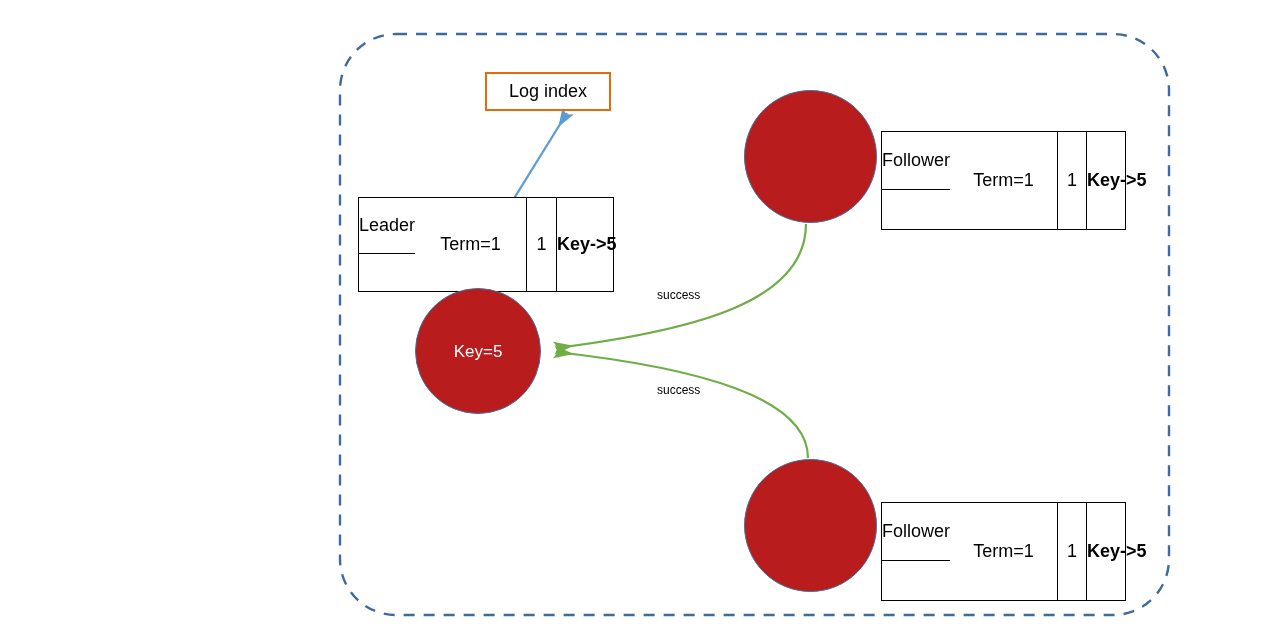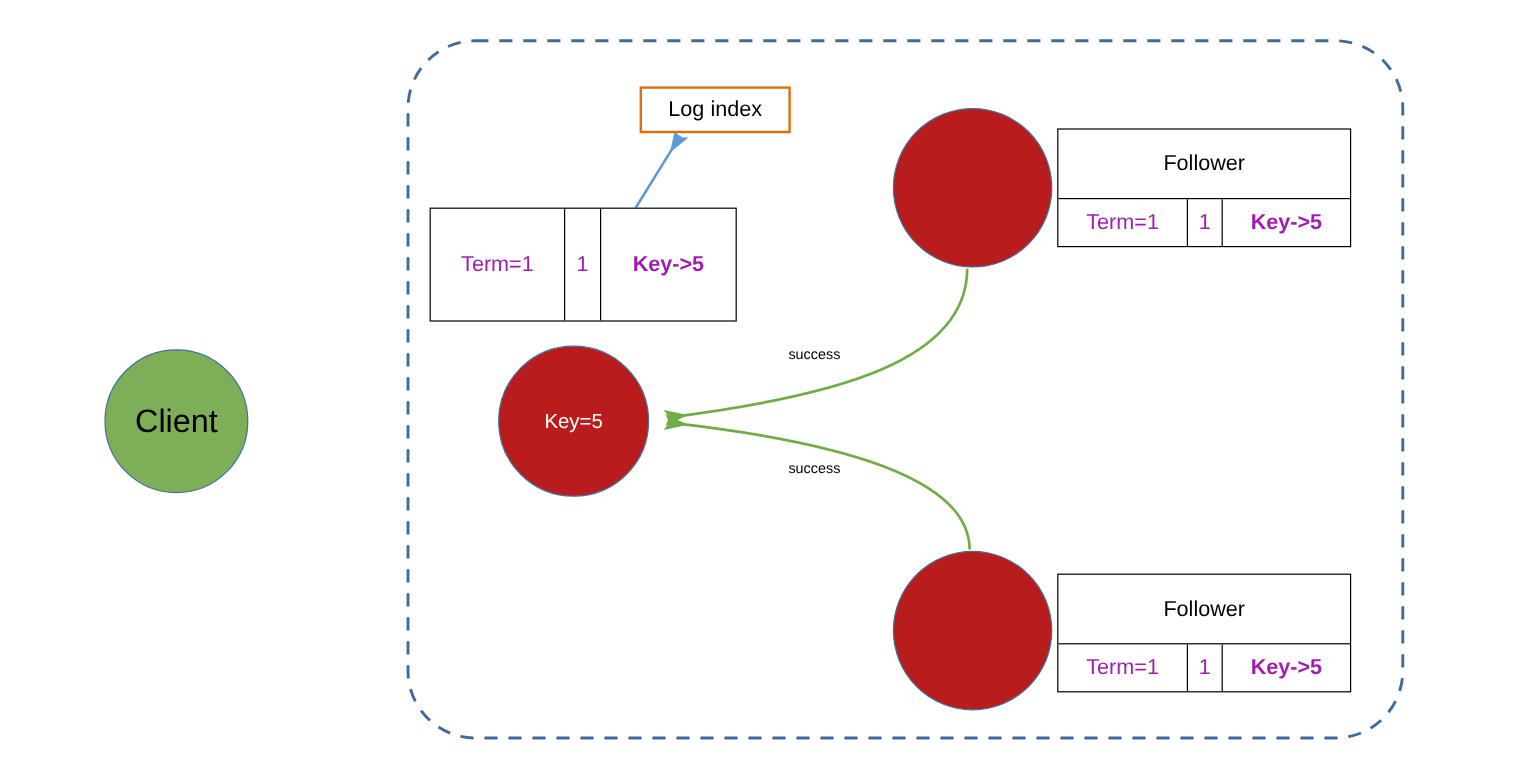--- a/index.html
+++ b/index.html
@@ -49,21 +49,22 @@
   .circle-label.white {
     color: #FFFFFF;
     font-size: 17px;
   }
   .node-table {
     position: absolute;
     box-sizing: border-box;
     border: 1.6px solid #000000;
     background: #ffffff;
     display: flex;
-    flex-direction: column;
+    flex-direction: row;
+    margin-top: 24px;
   }
   .node-table-title {
     flex: 0 0 auto;
     box-sizing: border-box;
     display: flex;
     align-items: center;
     justify-content: center;
     border-bottom: 1.6px solid #000000;
     font-size: 18px;
     color: #000000;
@@ -73,21 +74,21 @@
     display: flex;
     flex-direction: row;
     box-sizing: border-box;
   }
   .node-cell {
     box-sizing: border-box;
     display: flex;
     align-items: center;
     justify-content: center;
     font-size: 18px;
-    color: #a21caf;
+    color: #000000;
     border-right: 1.6px solid #000000;
     white-space: nowrap;
   }
   .node-cell:last-child {
     border-right: none;
     font-weight: bold;
   }
   .log-index-box {
     position: absolute;
     box-sizing: border-box;
@@ -123,29 +124,27 @@
 
     <rect x="340" y="34" width="829" height="581" rx="56" ry="56" fill="none" stroke="#3E6A9E" stroke-width="2.4" stroke-dasharray="11 9" stroke-linecap="butt"></rect>
 
     <path d="M 806 224 C 806 300 700 330 556 348" fill="none" stroke="#70AD47" stroke-width="2.2" marker-end="url(#arrow-green)"></path>
 
     <path d="M 808 458 C 808 398 700 368 556 352" fill="none" stroke="#70AD47" stroke-width="2.2" marker-end="url(#arrow-green)"></path>
 
     <line x1="479" y1="255" x2="567" y2="113" stroke="#5B9BD5" stroke-width="2.2" marker-end="url(#arrow-blue)"></line>
   </svg>
 
-  <div class="node-circle green" style="left:87px; top:291px; width:120px; height:120px;">
-    <span class="circle-label">Client</span>
-  </div>
 
-  <div class="log-index-box" style="left:533px; top:72px; width:126px; height:39px;">
+  <div class="log-index-box" style="left:485px; top:72px; width:126px; height:39px;">
     <span>Log index</span>
   </div>
 
   <div class="node-table" style="left:358px; top:173px; width:256px; height:95px;">
+    <div class="node-table-title" style="height:56px;">Leader</div>
     <div class="node-table-row">
       <div class="node-cell" style="width:112px;">Term=1</div>
       <div class="node-cell" style="width:30px;">1</div>
       <div class="node-cell" style="flex:1;">Key-&gt;5</div>
     </div>
   </div>
 
   <div class="node-circle blue" style="left:415px; top:288px; width:126px; height:126px;">
     <span class="circle-label white">Key=5</span>
   </div>

